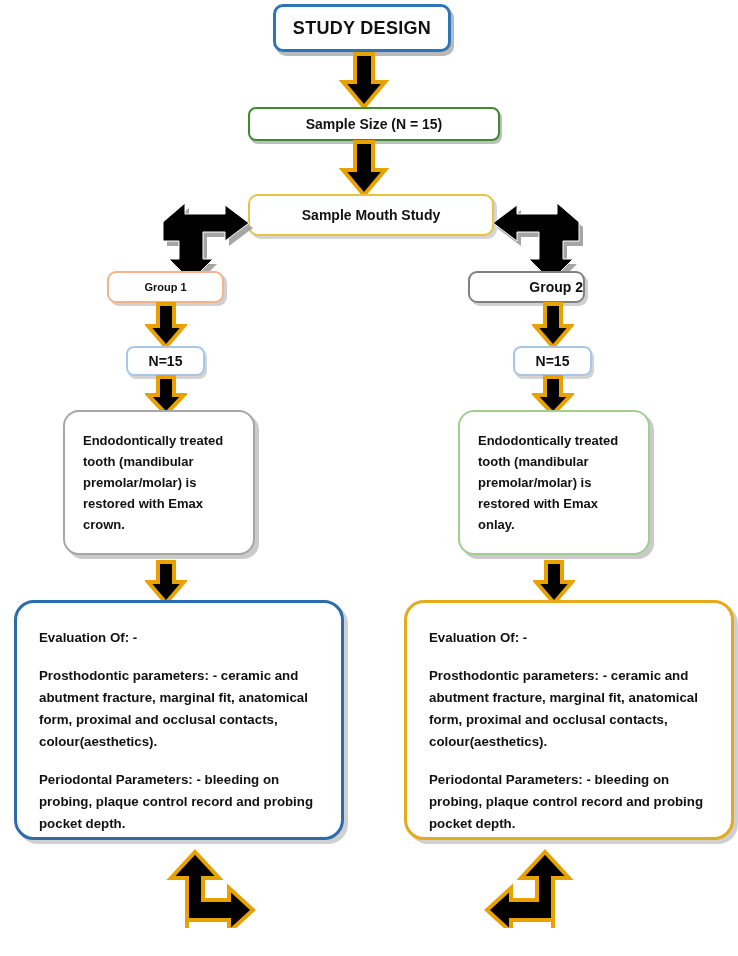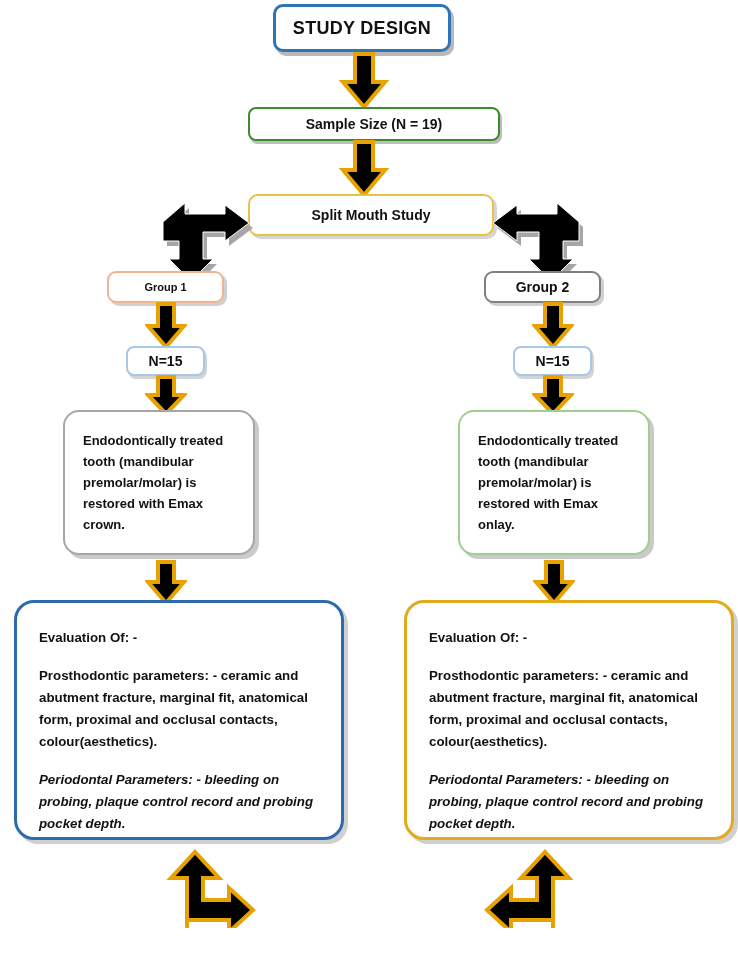--- a/index.html
+++ b/index.html
@@ -56,25 +56,26 @@
     box-shadow: 3px 3px 0 rgba(150,150,150,0.4);
   }
   #group1 {
     left: 107px; top: 271px; width: 117px; height: 32px;
     border: 2px solid #f2b48c;
     border-radius: 9px;
     font-size: 11px;
     box-shadow: 3px 3px 0 rgba(150,150,150,0.45);
   }
   #group2 {
-    left: 484px; top: 271px; width: 117px; height: 32px;
+    left: 468px; top: 271px; width: 117px; height: 32px;
     border: 2px solid #808080;
     border-radius: 9px;
     font-size: 14px;
     box-shadow: 3px 3px 0 rgba(150,150,150,0.45);
+    justify-content: flex-end;
   }
   #n1 {
     left: 126px; top: 346px; width: 79px; height: 30px;
     border: 2px solid #a8c6e8;
     border-radius: 8px;
     font-size: 14px;
     box-shadow: 2px 3px 0 rgba(160,160,160,0.45);
   }
   #n2 {
     left: 513px; top: 346px; width: 79px; height: 30px;
@@ -118,21 +119,21 @@
     left: 14px; top: 600px;
     border: 3px solid #2e6bae;
     box-shadow: 4px 4px 0 rgba(150,150,150,0.45);
   }
   #eval2 {
     left: 404px; top: 600px;
     border: 3px solid #e3aa1c;
     box-shadow: 4px 4px 0 rgba(150,150,150,0.45);
   }
   .eval-para { margin: 0 0 16px 0; font-weight: bold; }
-  .eval-para:last-child { margin-bottom: 16px; font-style: italic; }
+  .eval-para:last-child { margin-bottom: 16px; }
   #comparative {
     left: 243px; top: 871px; width: 243px; height: 72px;
     border: 2px solid #e07b39;
     border-radius: 12px;
     flex-direction: column;
     font-size: 13.5px;
     line-height: 1.2;
     box-shadow: 3px 4px 0 rgba(150,150,150,0.45);
   }
   #comparative .cline { margin: 6px 0; }
@@ -151,31 +152,31 @@
     <span>STUDY DESIGN</span>
   </div>
 
   <div class="arrow" style="left:335px; top:52px;">
     <svg width="58" height="58" viewBox="0 0 58 58">
       <path d="M20 2 L38 2 L38 30 L50 30 L29 55 L8 30 L20 30 Z" fill="#000000" stroke="#e8a200" stroke-width="4" stroke-linejoin="miter"></path>
     </svg>
   </div>
 
   <div class="box shadowed" id="sample-size">
-    <span>Sample Size (N = 19)</span>
+    <span>Sample Size (N = 15)</span>
   </div>
 
   <div class="arrow" style="left:335px; top:140px;">
     <svg width="58" height="58" viewBox="0 0 58 58">
       <path d="M20 2 L38 2 L38 30 L50 30 L29 55 L8 30 L20 30 Z" fill="#000000" stroke="#e8a200" stroke-width="4" stroke-linejoin="miter"></path>
     </svg>
   </div>
 
   <div class="box shadowed" id="split-mouth">
-    <span>Split Mouth Study</span>
+    <span>Sample Mouth Study</span>
   </div>
 
   <div class="arrow" style="left:158px; top:196px;">
     <svg width="100" height="86" viewBox="0 0 100 86">
       <g transform="translate(5,5)">
         <path d="M0 21 L22 2 L22 13 L62 13 L62 4 L86 22 L62 40 L62 31 L40 31 L40 58 L50 58 L28 80 L6 58 L16 58 L16 40 L0 40 Z" fill="#a6a6a6" transform="translate(4,5)"></path>
         <path d="M0 21 L22 2 L22 13 L62 13 L62 4 L86 22 L62 40 L62 31 L40 31 L40 58 L50 58 L28 80 L6 58 L16 58 L16 40 L0 40 Z" fill="#000000" stroke="#ffffff" stroke-width="1"></path>
       </g>
     </svg>
   </div>

